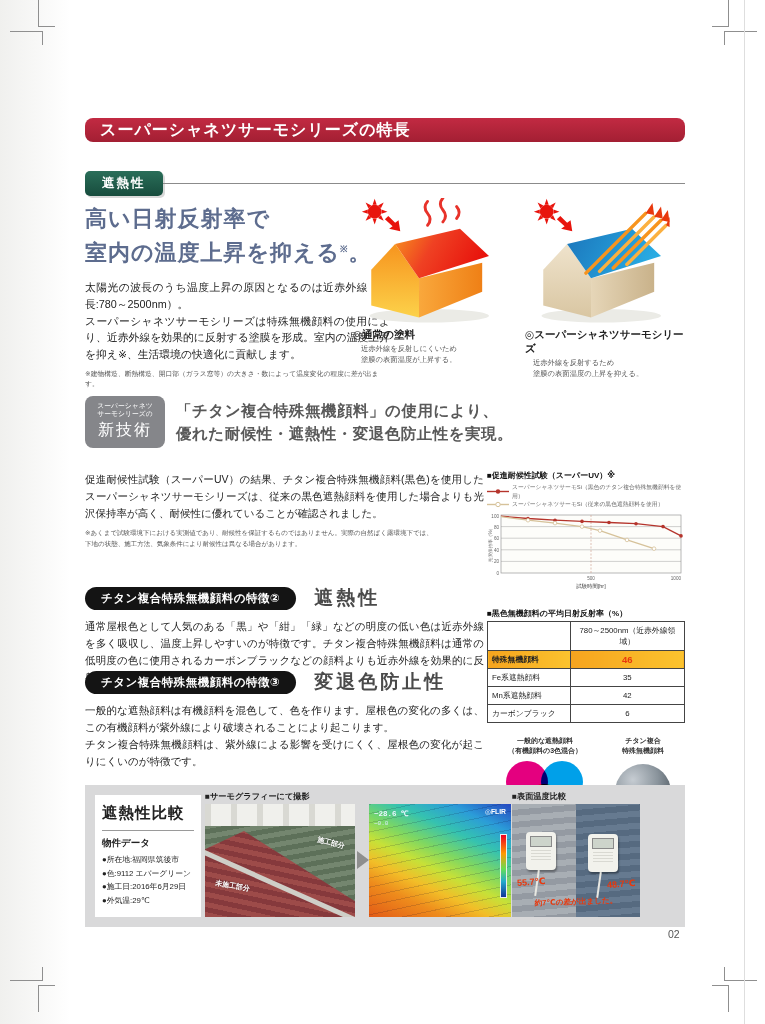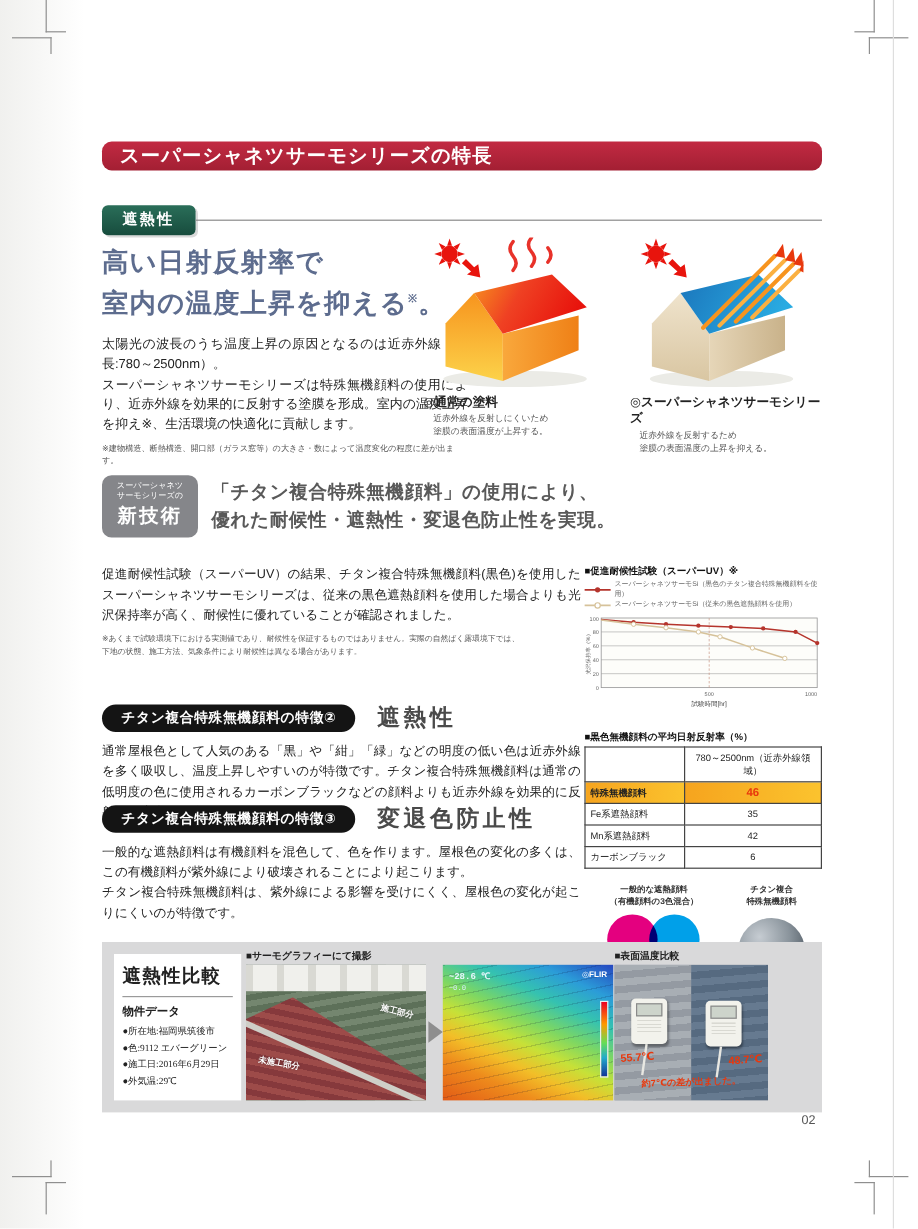--- a/index.html
+++ b/index.html
@@ -38,21 +38,21 @@
   .houses{position:absolute;left:256px;top:0;width:344px;display:flex;}
   .house-fig{width:172px;}
   .house-fig svg{display:block;width:168px;height:128px;}
   .house-cap{font-size:10.5px;font-weight:bold;color:#222;margin:2px 0 2px 12px;}
   .house-desc{font-size:7.3px;color:#555;line-height:1.5;margin-left:20px;}
   
   .newtech{position:absolute;left:85px;top:396px;width:600px;display:flex;gap:11px;align-items:center;}
   .nt-badge{width:80px;height:52px;background:#85868a;border-radius:8px;color:#fff;
         text-align:center;box-sizing:border-box;padding-top:6px;flex:0 0 auto;}
   .nt-badge .s{display:block;font-size:6.8px;line-height:1.25;}
-  .nt-badge .b{display:block;font-size:16px;font-weight:bold;letter-spacing:2px;margin-top:1px;}
+  .nt-badge .b{display:block;font-size:16px;font-weight:normal;letter-spacing:2px;margin-top:1px;}
   .nt-text{font-size:15.5px;font-weight:bold;color:#595959;line-height:1.5;letter-spacing:.5px;}
   
   .feature{position:absolute;left:85px;width:399px;}
   .f1{top:464px;} .f2{top:585px;} .f3{top:669px;}
   .pill-row{display:flex;align-items:center;gap:18px;}
   .pill{background:#141414;color:#fff;font-size:11.5px;font-weight:bold;border-radius:13px;
         padding:4px 16px;letter-spacing:.5px;white-space:nowrap;}
   .f-title{font-size:19px;font-weight:bold;color:#4a4a4a;letter-spacing:3px;}
   .f-body{font-size:10.5px;line-height:1.62;color:#222;margin-top:7px;text-align:justify;}
   .f-foot{font-size:6.5px;color:#555;line-height:1.7;margin-top:5px;}
@@ -80,21 +80,21 @@
   .venn .c{position:absolute;width:42px;height:42px;border-radius:50%;mix-blend-mode:multiply;}
   .venn .m{left:3px;top:0;background:#e4007f;}
   .venn .cy{left:38px;top:0;background:#00a0e9;}
   .venn .y{left:20px;top:23px;background:#ffe100;}
   .sphere{width:56px;height:56px;border-radius:50%;margin:8px auto 7px;
         background:radial-gradient(circle at 32% 28%, #c6ccd2 0%, #8a949c 45%, #525c65 78%, #353f47 100%);}
   .pg-cap{font-size:6.4px;color:#444;text-align:left;line-height:1.5;}
   
   .panel{position:absolute;left:85px;top:785px;width:600px;height:142px;background:#d9d9da;}
   .card{position:absolute;left:10px;top:10px;width:106px;height:122px;background:#fff;
-        box-sizing:border-box;padding:8px 7px;font-family:Liberation Serif, serif;}
+        box-sizing:border-box;padding:8px 7px;}
   .card-title{font-size:15.5px;font-weight:bold;color:#222;letter-spacing:1px;}
   .card-div{border-top:1px solid #9a9a9a;margin:6px 0 6px;}
   .card-sub{font-size:9.5px;font-weight:bold;margin-bottom:3px;}
   .card-li{font-size:7.8px;line-height:1.75;color:#222;}
   .ph-label{position:absolute;font-size:8.2px;font-weight:bold;color:#222;top:6px;}
   .ph{position:absolute;top:19px;height:113px;overflow:hidden;}
   
   .photo-roof{left:120px;width:150px;
         background:repeating-linear-gradient(170deg,#74866f 0 5px,#5d7059 5px 10px);}
   .photo-roof .sky{position:absolute;left:0;top:0;width:100%;height:22px;

